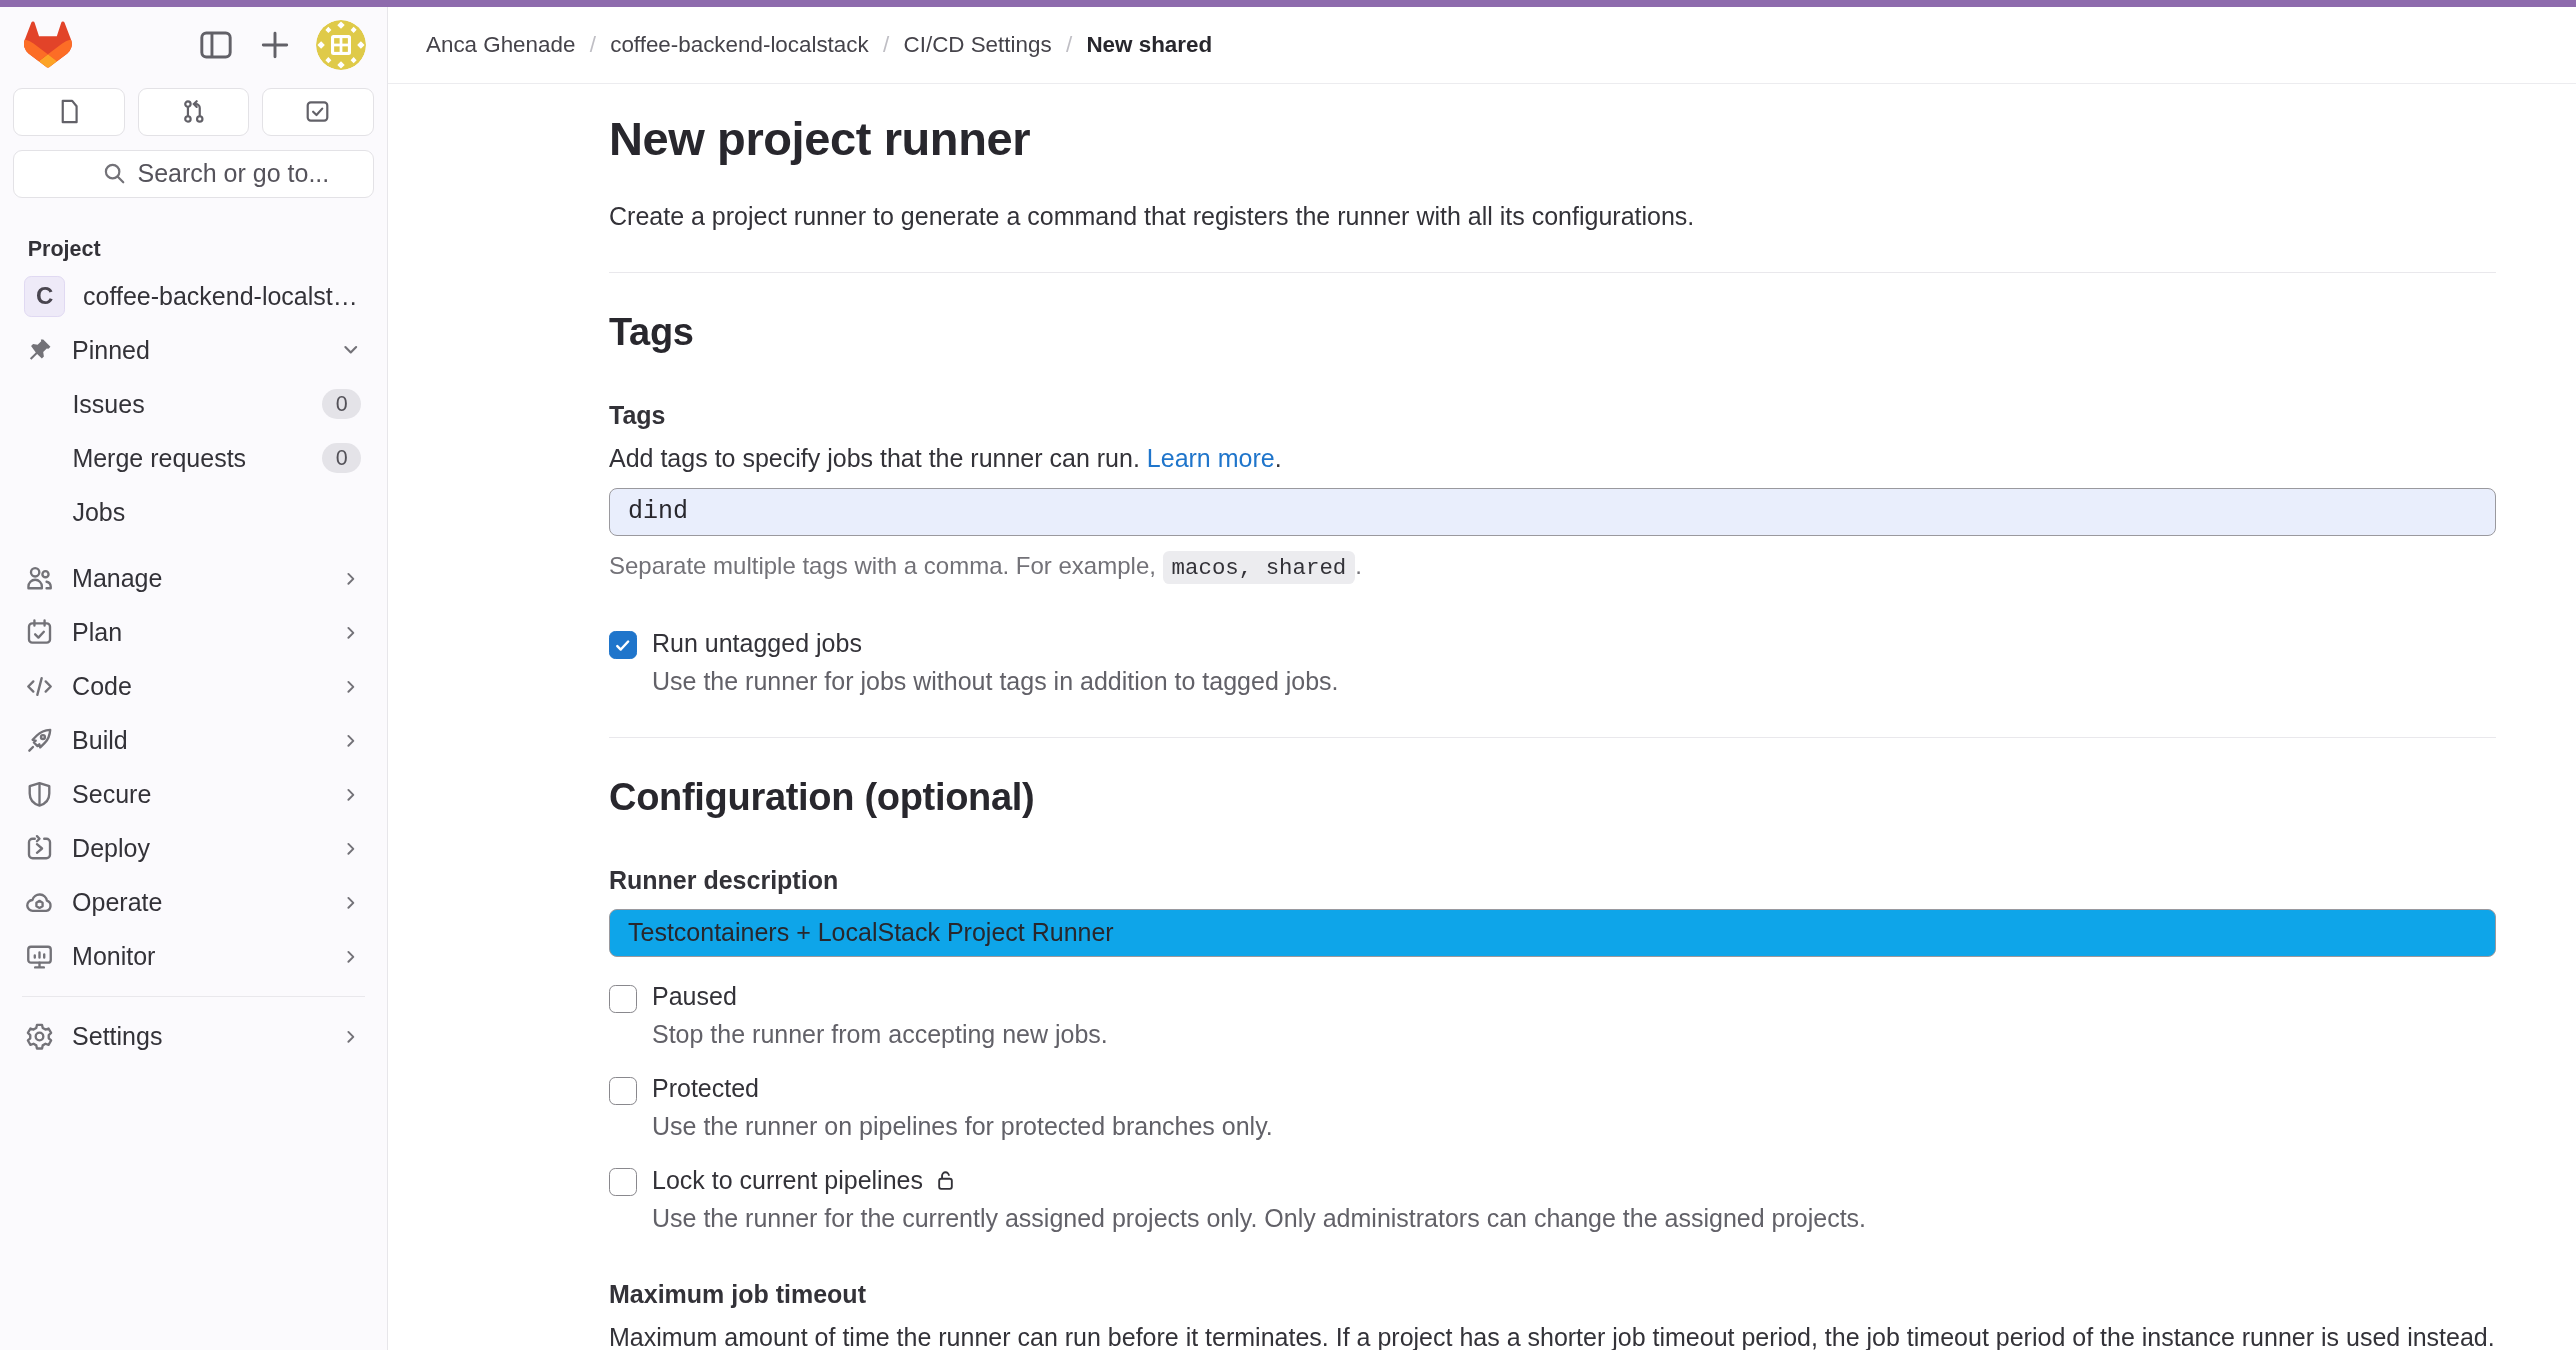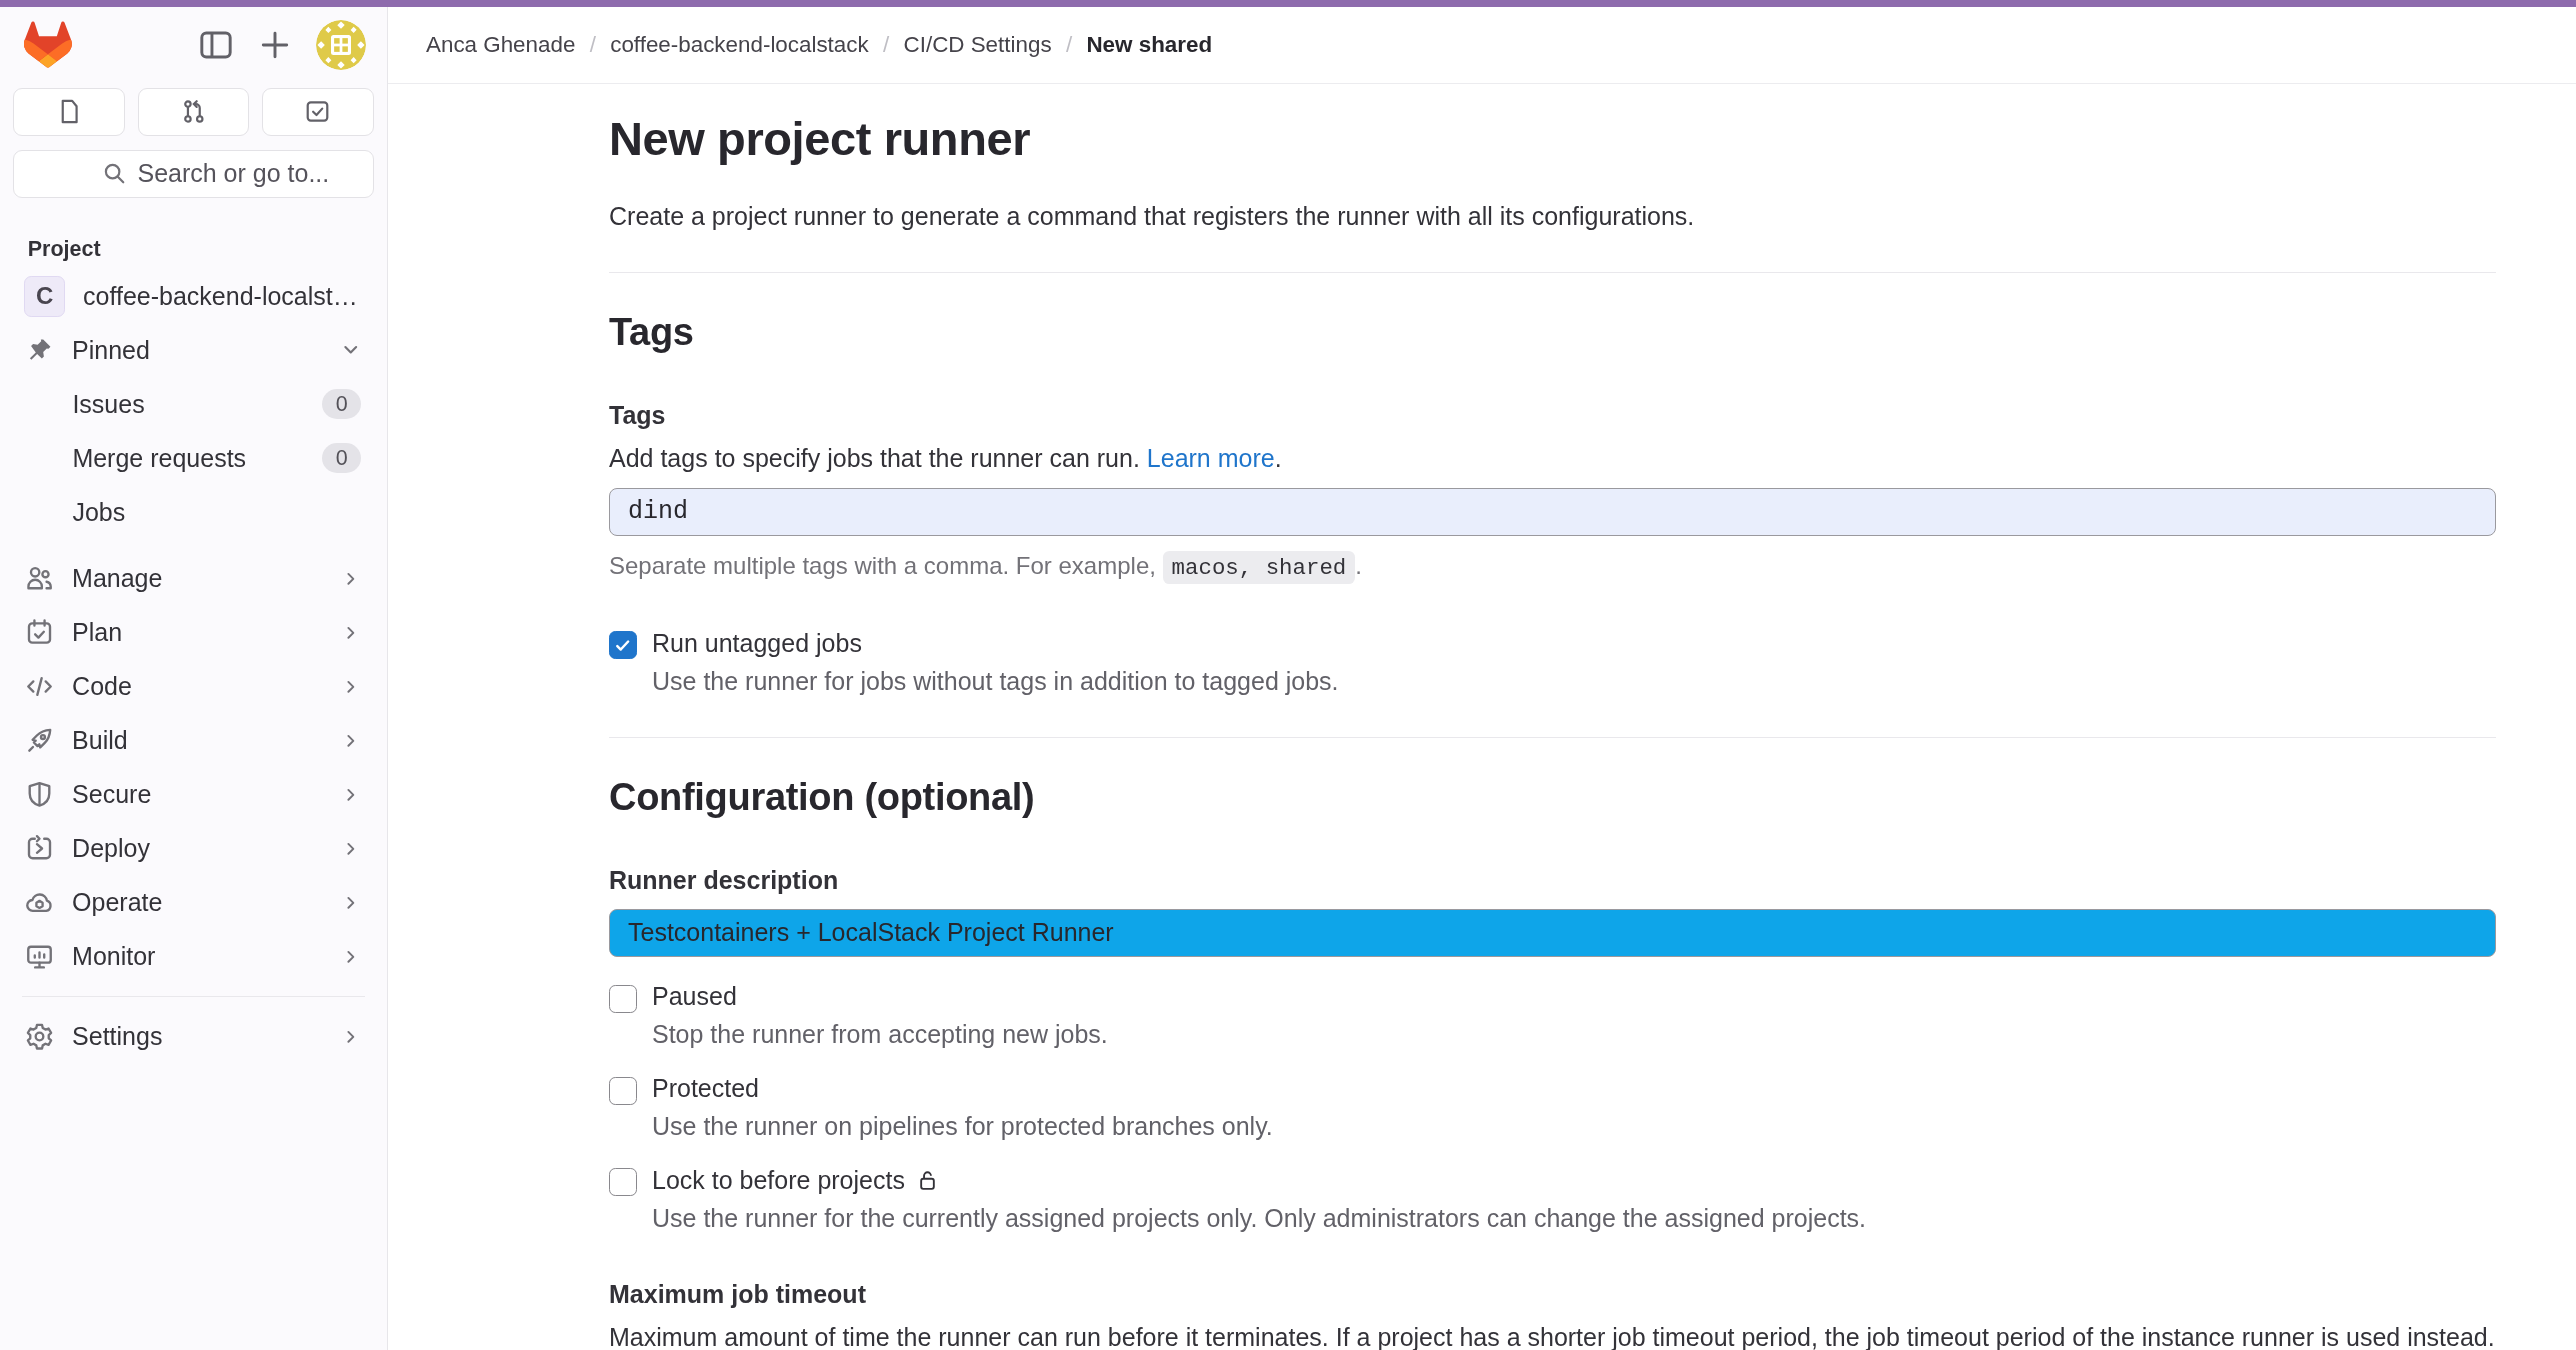--- a/index.html
+++ b/index.html
@@ -412,21 +412,21 @@
 
           <div class="check-row">
             <span class="cb"></span>
             <span class="cb-label">Protected</span>
           </div>
           <p class="check-help">Use the runner on pipelines for protected branches only.</p>
 
           <div class="check-row">
             <span class="cb"></span>
             <span class="cb-label">
-              <span>Lock to before projects</span>
+              <span>Lock to current pipelines</span>
               <svg width="23" height="23" viewBox="0 0 16 16" fill="none" stroke="#333238" stroke-width="1.3" stroke-linejoin="round">
                 <rect x="3.6" y="6.8" width="8.8" height="7" rx="1.4"></rect>
                 <path d="M5.6 6.8V4.7a2.4 2.4 0 0 1 4.8 0"></path>
               </svg>
             </span>
           </div>
           <p class="check-help">Use the runner for the currently assigned projects only. Only administrators can change the assigned projects.</p>
         </div>
 
         <div class="field-label">Maximum job timeout</div>

